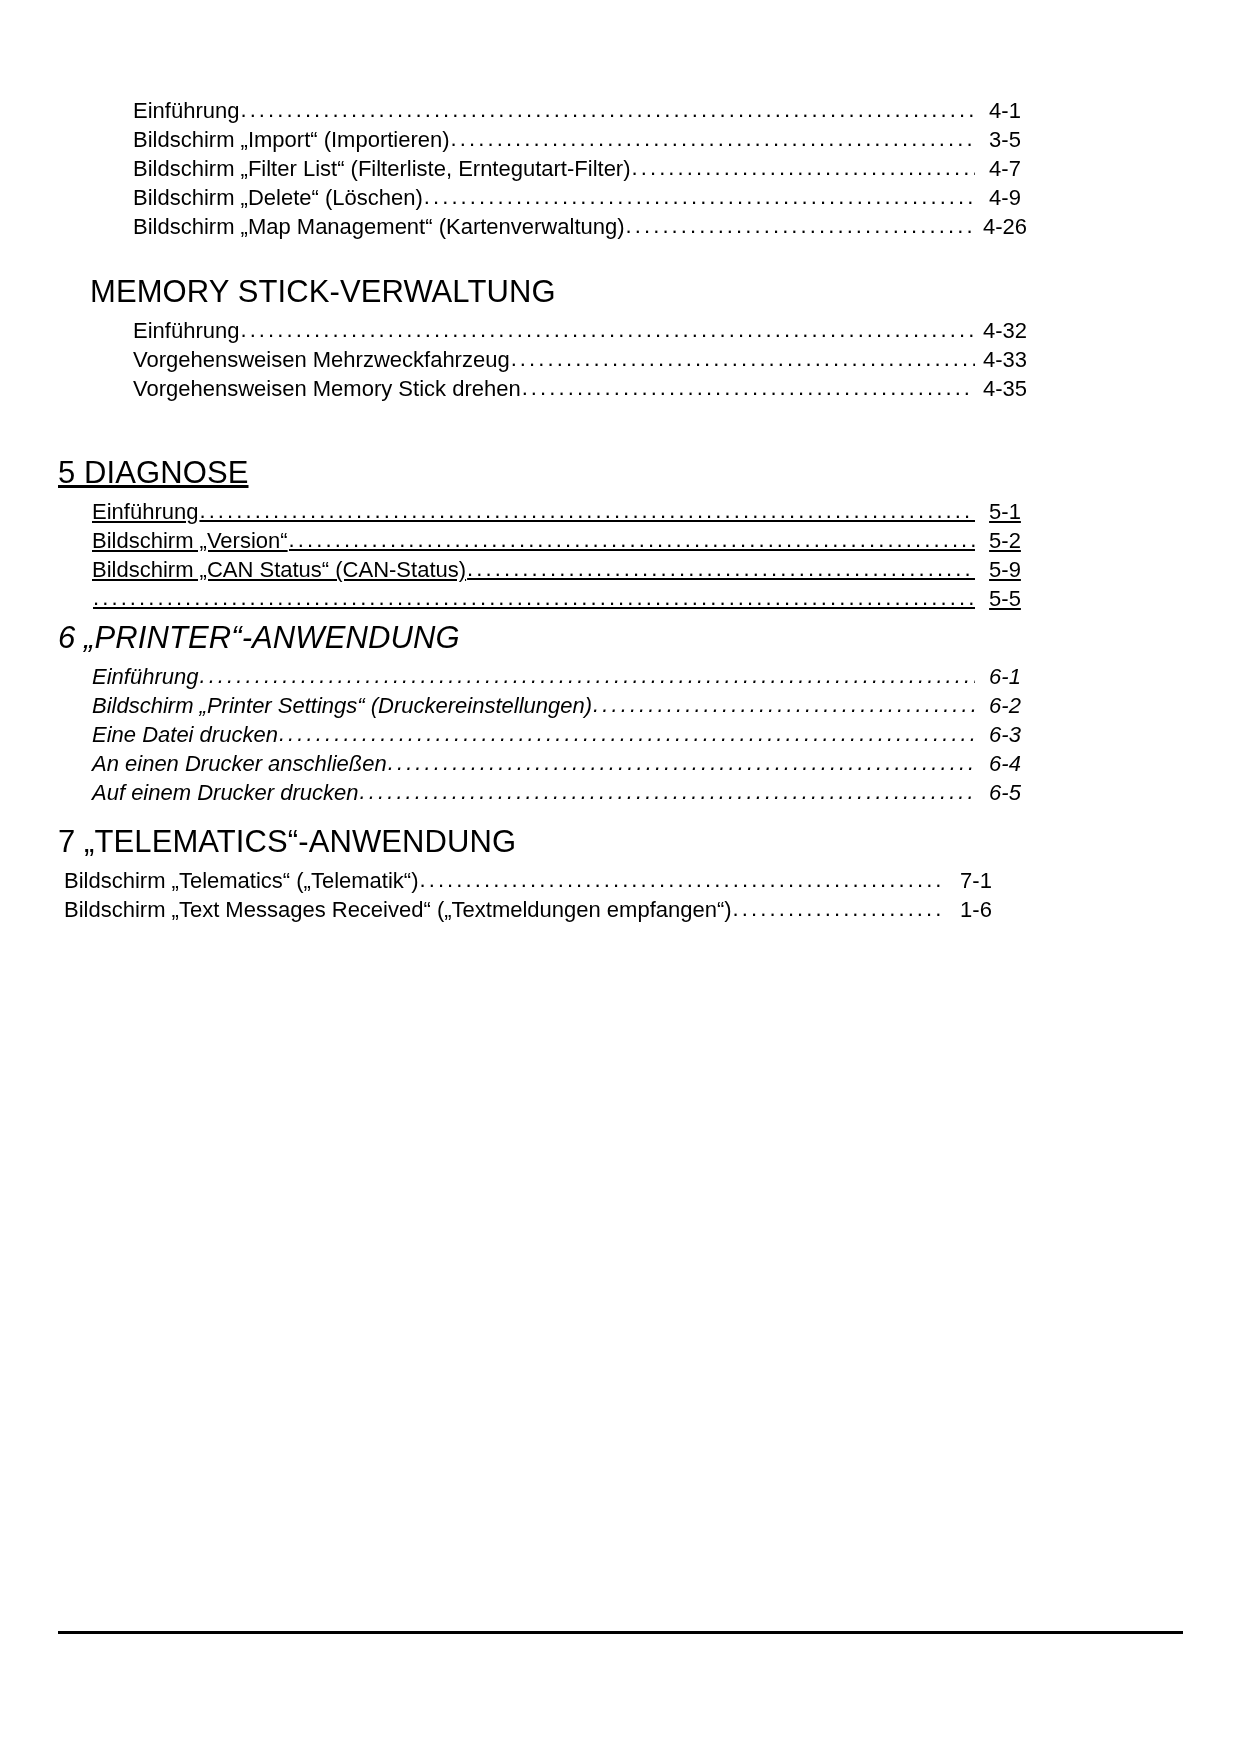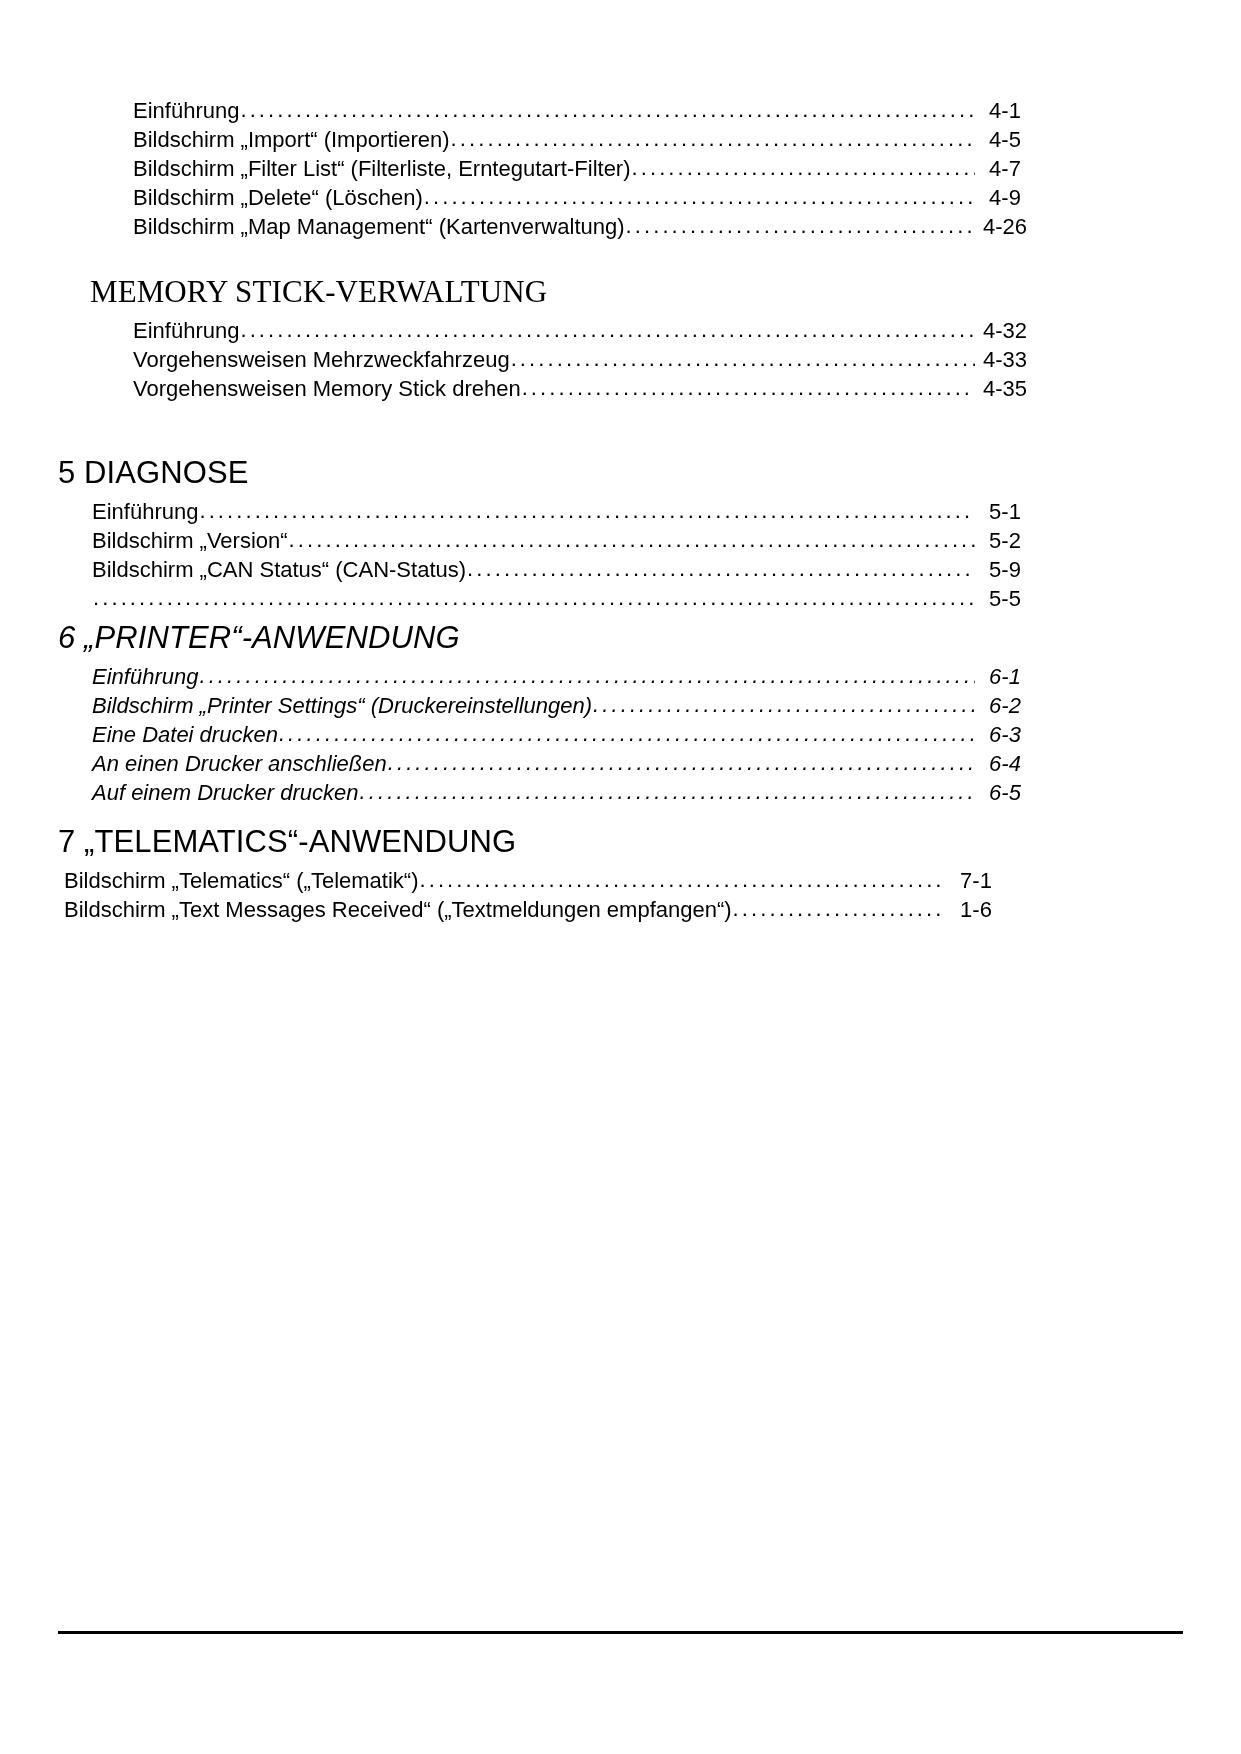--- a/index.html
+++ b/index.html
@@ -31,21 +31,21 @@
 
   .toc-heading {
     font-size: 31px;
     font-weight: normal;
     letter-spacing: 0.1px;
     line-height: 1.0;
     white-space: pre;
     color: #000;
   }
   .toc-heading.lvl-chapter { margin-left: 58px; }
-  .toc-heading.lvl-sub     { margin-left: 90px; font-family: Liberation Serif, serif; }
+  .toc-heading.lvl-sub     { margin-left: 90px; }
 
   .toc-entry {
     display: flex;
     align-items: baseline;
     font-size: 22px;
     line-height: 29px;
     white-space: pre;
   }
   .toc-entry .label {
     flex: 0 0 auto;
@@ -86,38 +86,38 @@
   }
 </style>
 </head>
 <body>
 
 <div class="page">
 
   <div class="toc-block" id="block-1" style="top:96px;">
     <div id="g1-entries">
         <div class="toc-entry indent-a"><span class="label">Einführung</span><span class="leader">........................................................................................................................................</span><span class="page-num">4-1</span></div>
-        <div class="toc-entry indent-a"><span class="label">Bildschirm „Import“ (Importieren)</span><span class="leader">........................................................................................................................................</span><span class="page-num">4-5</span></div>
+        <div class="toc-entry indent-a"><span class="label">Bildschirm „Import“ (Importieren)</span><span class="leader">........................................................................................................................................</span><span class="page-num">3-5</span></div>
         <div class="toc-entry indent-a"><span class="label">Bildschirm „Filter List“ (Filterliste, Erntegutart-Filter)</span><span class="leader">........................................................................................................................................</span><span class="page-num">4-7</span></div>
         <div class="toc-entry indent-a"><span class="label">Bildschirm „Delete“ (Löschen)</span><span class="leader">........................................................................................................................................</span><span class="page-num">4-9</span></div>
         <div class="toc-entry indent-a"><span class="label">Bildschirm „Map Management“ (Kartenverwaltung)</span><span class="leader">........................................................................................................................................</span><span class="page-num">4-26</span></div>
       </div>
   </div>
 
   <div class="toc-block" id="block-2" style="top:276px;">
     <div class="toc-heading lvl-sub">MEMORY STICK-VERWALTUNG</div>
     <div class="heading-gap"></div>
     <div id="g2-entries">
         <div class="toc-entry indent-b"><span class="label">Einführung</span><span class="leader">........................................................................................................................................</span><span class="page-num">4-32</span></div>
         <div class="toc-entry indent-b"><span class="label">Vorgehensweisen Mehrzweckfahrzeug</span><span class="leader">........................................................................................................................................</span><span class="page-num">4-33</span></div>
         <div class="toc-entry indent-b"><span class="label">Vorgehensweisen Memory Stick drehen</span><span class="leader">........................................................................................................................................</span><span class="page-num">4-35</span></div>
       </div>
   </div>
 
-  <div class="toc-block" id="block-3" style="top:457px;">
+  <div class="toc-block" id="block-3" style="top:457px;text-decoration:underline;">
     <div class="toc-heading lvl-chapter">5 DIAGNOSE</div>
     <div class="heading-gap"></div>
     <div id="g3-entries">
         <div class="toc-entry indent-c"><span class="label">Einführung</span><span class="leader">........................................................................................................................................</span><span class="page-num">5-1</span></div>
         <div class="toc-entry indent-c"><span class="label">Bildschirm „Version“</span><span class="leader">........................................................................................................................................</span><span class="page-num">5-2</span></div>
         <div class="toc-entry indent-c"><span class="label">Bildschirm „CAN Status“ (CAN-Status)</span><span class="leader">........................................................................................................................................</span><span class="page-num">5-9</span></div>
         <div class="toc-entry indent-c"><span class="leader">........................................................................................................................................</span><span class="page-num">5-5</span></div>
       </div>
   </div>
 

